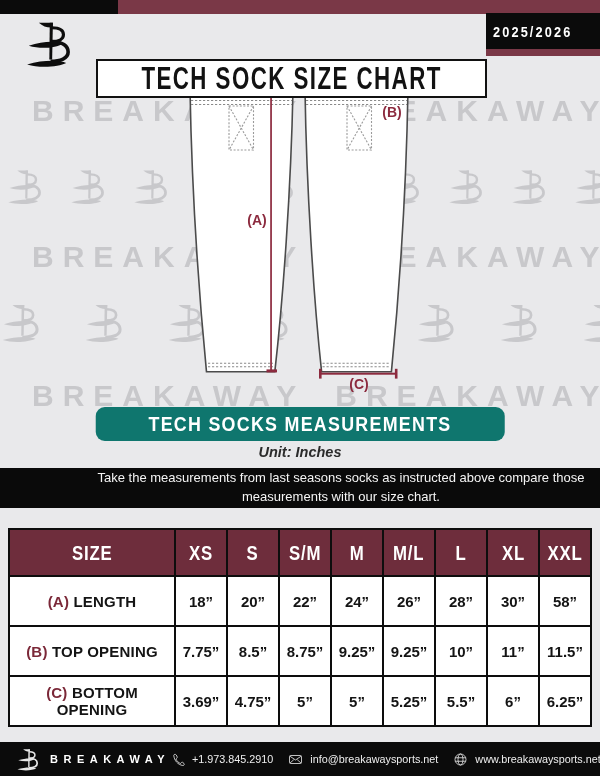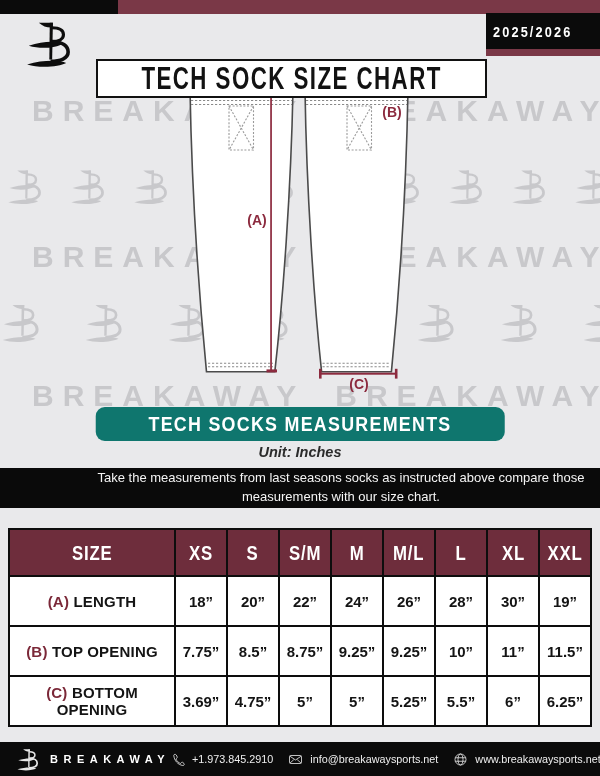--- a/index.html
+++ b/index.html
@@ -250,21 +250,21 @@
     <tbody>
       <tr>
         <td class="lbl"><span class="pfx">(A)</span> <span>LENGTH</span></td>
         <td>18”</td>
         <td>20”</td>
         <td>22”</td>
         <td>24”</td>
         <td>26”</td>
         <td>28”</td>
         <td>30”</td>
-        <td>19”</td>
+        <td>58”</td>
       </tr>
       <tr>
         <td class="lbl"><span class="pfx">(B)</span> <span>TOP OPENING</span></td>
         <td>7.75”</td>
         <td>8.5”</td>
         <td>8.75”</td>
         <td>9.25”</td>
         <td>9.25”</td>
         <td>10”</td>
         <td>11”</td>

